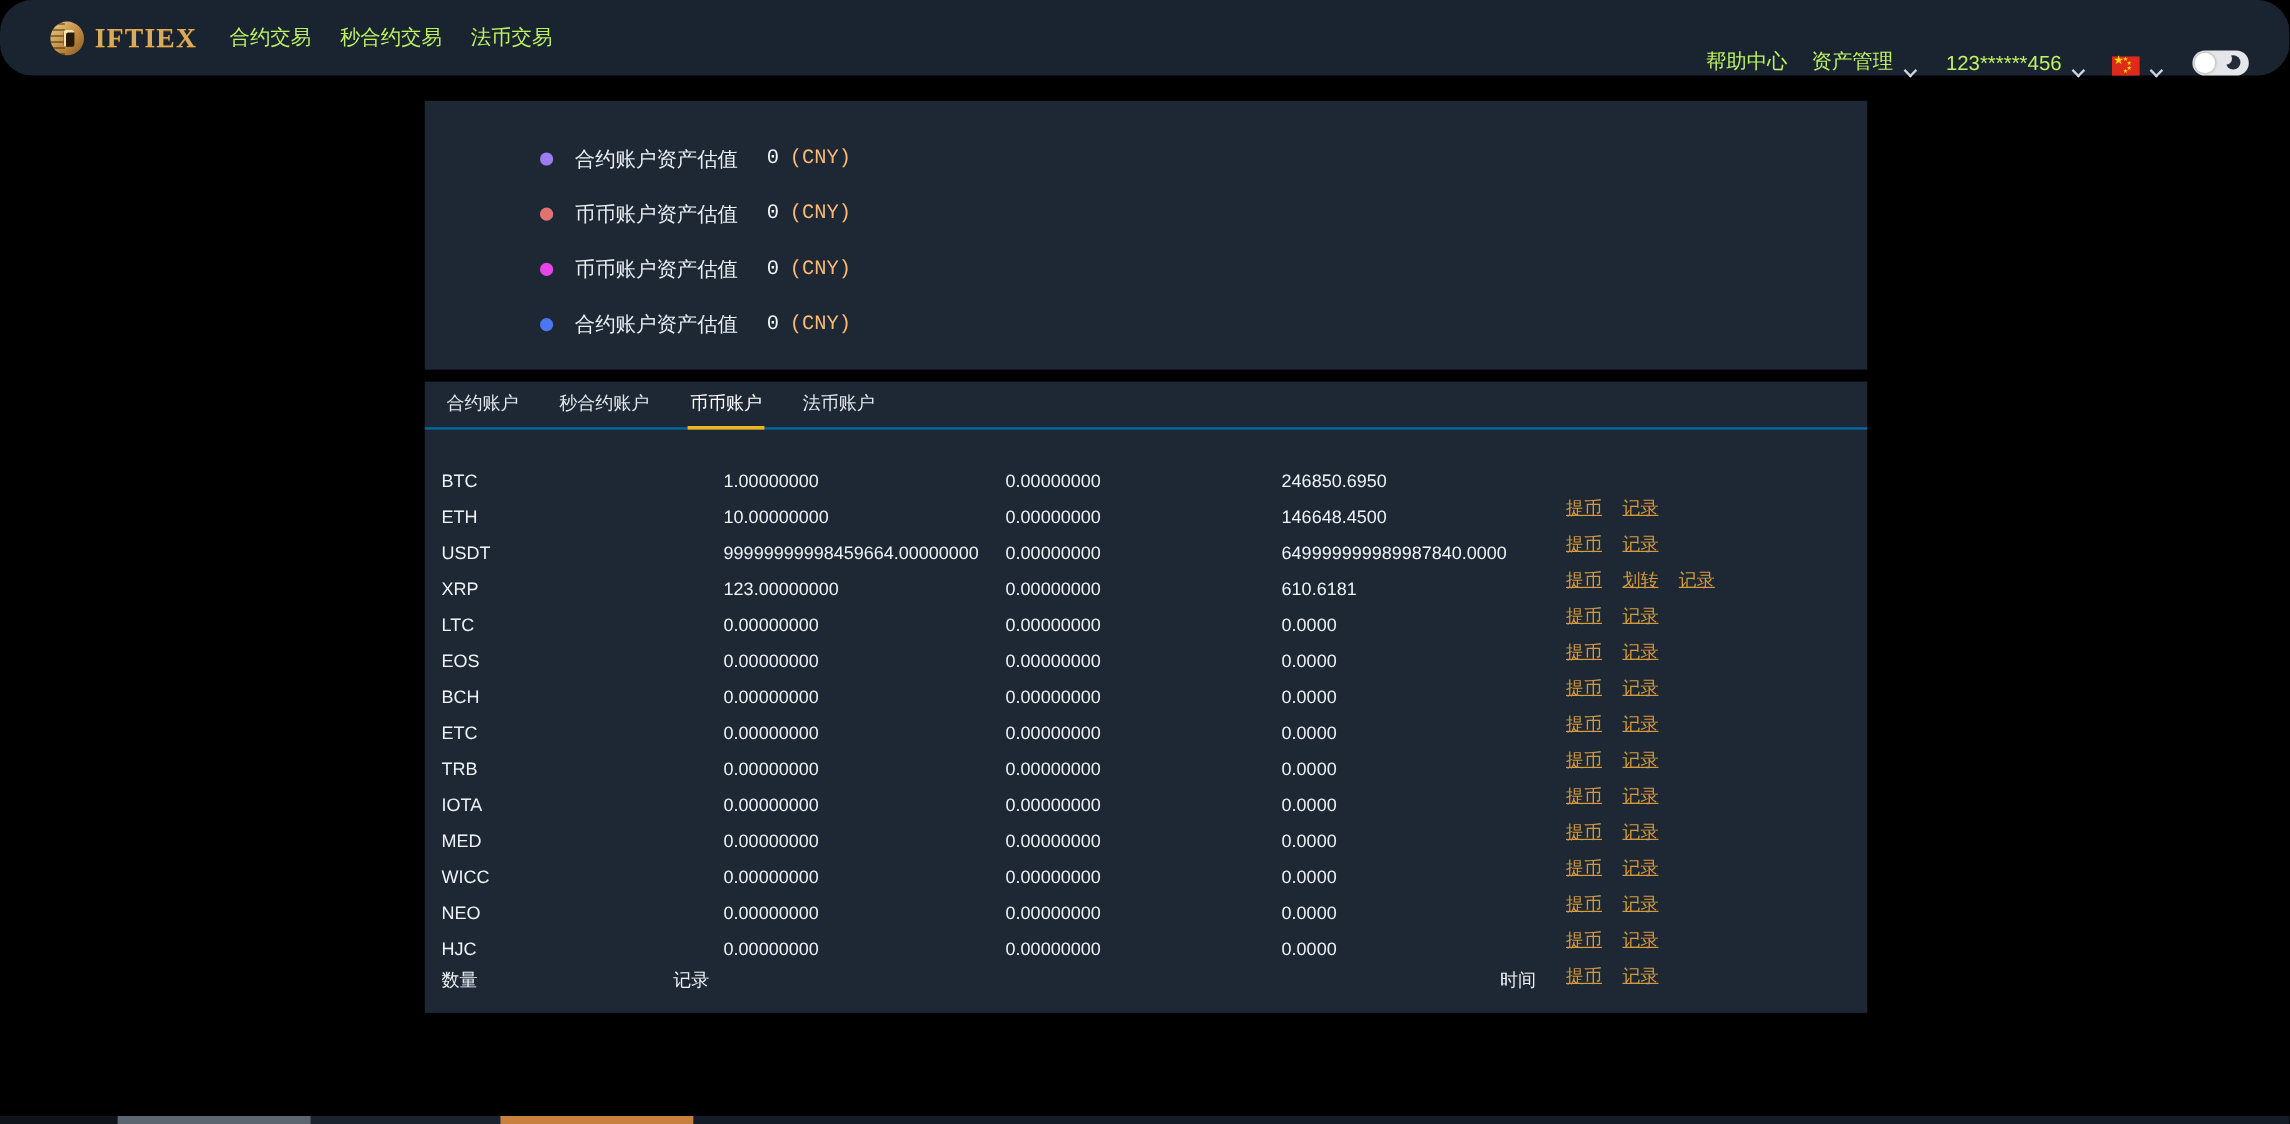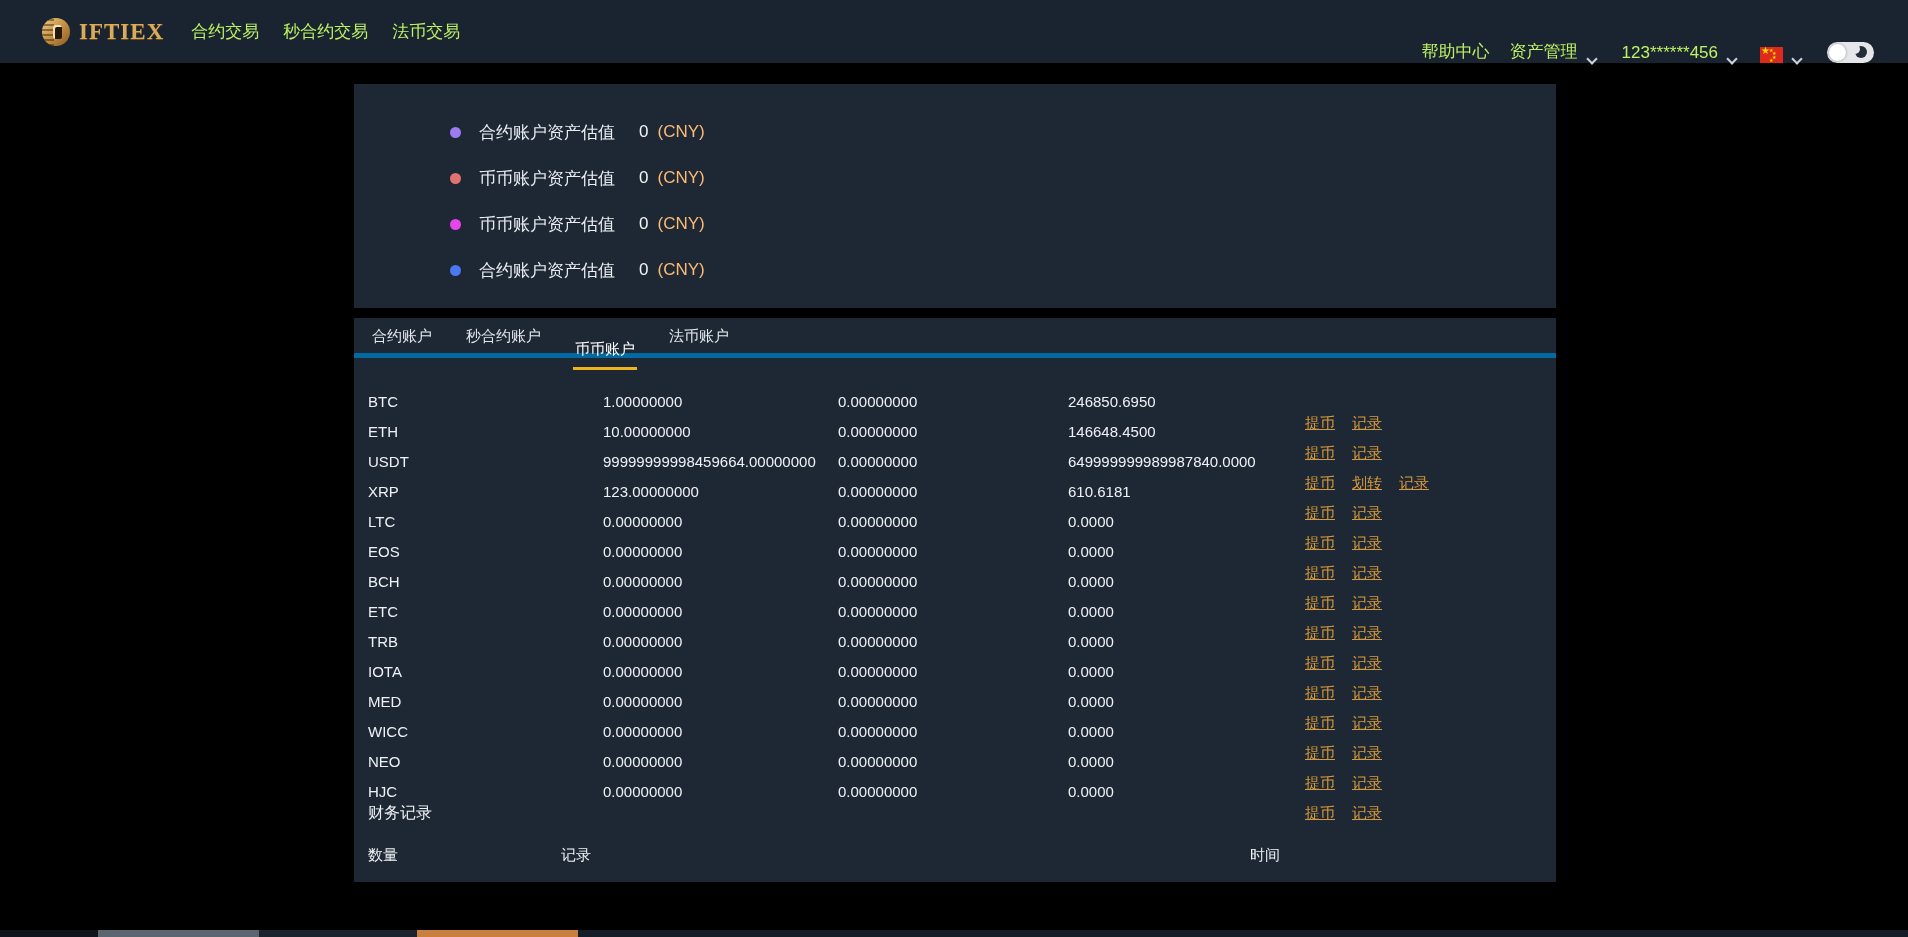--- a/index.html
+++ b/index.html
@@ -8,20 +8,21 @@
     background:#000;
     font-family:"Liberation Sans","DejaVu Sans",sans-serif;
     position:relative;
     color:#eef2f6;
   }
   
   .navbar {
     height:63px; background:var(--navbar-bg,#1a2430);
     display:flex; align-items:center;
     padding:0 34px 0 42px;
+    border-radius:27px;
   }
   .logo { display:flex; align-items:center; gap:9px; }
   .coin {
     width:28px; height:28px; border-radius:50%;
     background:linear-gradient(135deg,#f0cd82 0%,#c08a3e 55%,#8a5a22 100%);
     position:relative; overflow:hidden;
   }
   .coin::before {
     content:''; position:absolute; inset:0;
     background:repeating-linear-gradient(0deg, rgba(40,30,10,.45) 0 2px, transparent 2px 5px);
@@ -56,32 +57,32 @@
     display:flex; align-items:center; position:relative; margin-left:26px; cursor:pointer;
   }
   .knob { width:17px; height:17px; border-radius:50%; background:#fff; margin-left:2px; box-shadow:0 0 3px rgba(0,0,0,.35); }
   .moon { width:12px; height:12px; border-radius:50%; background:#232c38; position:absolute; right:7px; top:4px; overflow:visible; }
   .moon::after { content:''; position:absolute; width:10px; height:10px; border-radius:50%; background:#e4e6ea; left:-5px; top:-2px; }
 
   
   .content { width:1202px; margin-left:354px; }
   .panel { background:var(--panel-bg,#1e2834); }
 
-  .summary-panel { margin-top:21px; height:224px; padding:25px 0 0 96px; }
+  .summary-panel { margin-top:21px; height:224px; padding:25px 0 0 96px;font-family:Liberation Mono, monospace; }
   .sum-row { height:46px; display:flex; align-items:center; }
   .dot { width:11px; height:11px; border-radius:50%; margin-right:18px; flex:none; }
   .sum-label { font-size:17px; color:#e9eef3; }
   .sum-value { font-size:17px; margin-left:24px; color:#f2f5f8; }
   .sum-unit  { font-size:17px; margin-left:9px; color:#fdba74; }
 
   .accounts-panel { margin-top:10px; padding-bottom:12px; }
   .tabbar {
-    height:40px; display:flex; align-items:center;
+    height:40px; display:flex; align-items:flex-end;
     padding:0 18px; gap:34px;
-    border-bottom:5px solid #0369a1;
+    border-bottom:2px solid #0369a1;
   }
   .tab { font-size:15px; color:#e2e8ed; line-height:38px; position:relative; cursor:pointer; white-space:nowrap; }
   .tab.active { color:#fff;margin-top:27px; }
   .tab.active::after {
     content:''; position:absolute; left:-2px; right:-2px; bottom:-2px; height:3px;
     background:var(--gold,#eeb41e);
   }
 
   .table { padding:12px 14px 0; }
   .trow {
@@ -313,21 +314,20 @@
             <span>0.00000000</span>
             <span>0.0000</span>
             <span class="actions">
               <a class="alink">提币</a>
               <a class="alink">记录</a>
             </span>
           </div>
         </div>
     </div>
 
-    <div class="fin-title">财务记录</div>
     <div class="fin-head">
       <span>数量</span>
       <span>记录</span>
       <span>时间</span>
     </div>
   </div>
 </div>
 
 <div class="bottom-strip">
     <div class="strip-seg" style="left: 0px; width: 98px; background: rgb(16, 21, 28);"></div>

